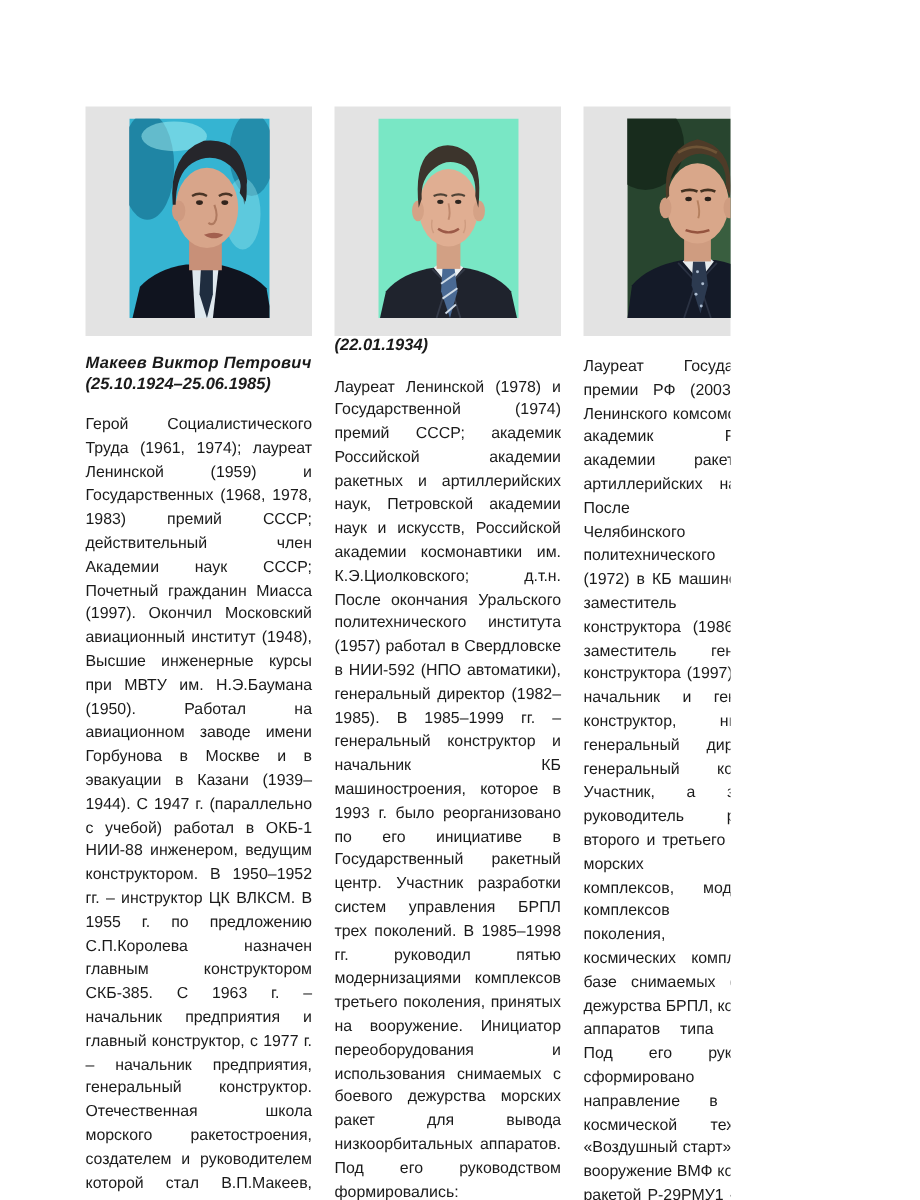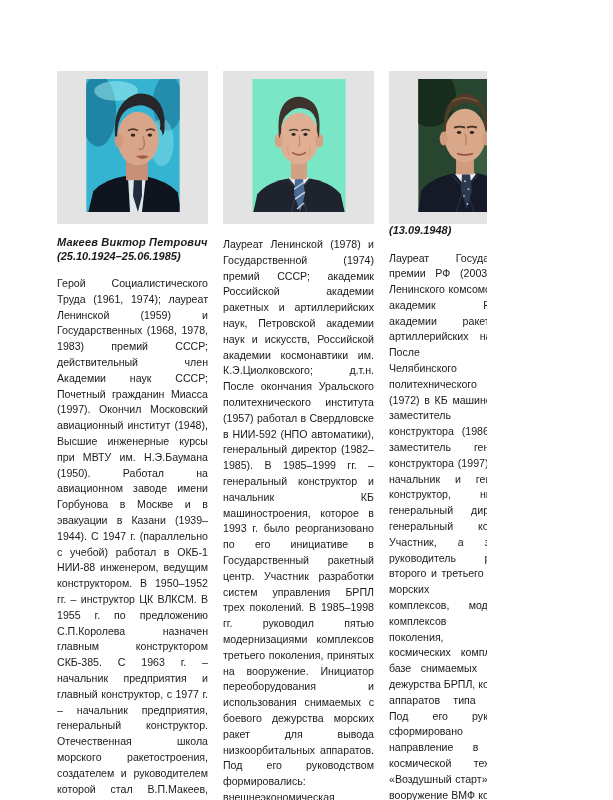--- a/index.html
+++ b/index.html
@@ -114,20 +114,21 @@
             <path d="M49,52 Q54,50 58,52" stroke="#4f4336" stroke-width="1.5" fill="none"></path>
             <ellipse cx="41.5" cy="56" rx="2.1" ry="1.5" fill="#2e2620"></ellipse>
             <ellipse cx="53.5" cy="56" rx="2.1" ry="1.5" fill="#2e2620"></ellipse>
             <path d="M47,57 Q48.5,64 47,68" stroke="#c08a6e" stroke-width="1.3" fill="none"></path>
             <path d="M40,74 Q47,79 54,74" stroke="#9c5a48" stroke-width="1.6" fill="none"></path>
             <path d="M36,68 Q35,73 37,77" stroke="#cf9c80" stroke-width="1" fill="none"></path>
             <path d="M58,68 Q59,73 57,77" stroke="#cf9c80" stroke-width="1" fill="none"></path>
           </svg>
         </div>
       </div>
+      <div class="person-dates">(22.01.1934)</div>
       <p class="bio">Лауреат Ленинской (1978) и Государственной (1974) премий СССР; академик Российской академии ракетных и артиллерийских наук, Петровской академии наук и искусств, Российской академии космонавтики им. К.Э.Циолковского; д.т.н. После окончания Уральского политехнического института (1957) работал в Свердловске в НИИ-592 (НПО автоматики), генеральный директор (1982–1985). В 1985–1999 гг. – генеральный конструктор и начальник КБ машиностроения, которое в 1993 г. было реорганизовано по его инициативе в Государственный ракетный центр. Участник разработки систем управления БРПЛ трех поколений. В 1985–1998 гг. руководил пятью модернизациями комплексов третьего поколения, принятых на вооружение. Инициатор переоборудования и использования снимаемых с боевого дежурства морских ракет для вывода низкоорбитальных аппаратов. Под его руководством формировались: внешнеэкономическая деятельность, разработка проектов и производство товаров народнохозяйственного назначения. Награжден орденами Ленина (1969, 1984), Дружбы народов (1994), «Знак Почета» (1963), медалями.</p>
     </section>
 
     <section class="person-column">
       <div class="photo-panel">
         <div class="photo-frame">
           <svg viewBox="0 0 94 134" width="94" height="133" xmlns="http://www.w3.org/2000/svg">
             <rect x="0" y="0" width="94" height="134" fill="#28452f"></rect>
             <ellipse cx="72" cy="98" rx="34" ry="46" fill="#4e7d55" opacity="0.45"></ellipse>
             <ellipse cx="12" cy="18" rx="26" ry="30" fill="#0d1d12" opacity="0.6"></ellipse>
@@ -148,18 +149,17 @@
             <path d="M34,23 Q46,15 60,23" stroke="#6e5436" stroke-width="1.8" fill="none"></path>
             <path d="M36,49 Q42,47 47,49" stroke="#433120" stroke-width="1.8" fill="none"></path>
             <path d="M49,49 Q54,47 59,49" stroke="#433120" stroke-width="1.8" fill="none"></path>
             <ellipse cx="41" cy="54" rx="2.2" ry="1.5" fill="#2c221a"></ellipse>
             <ellipse cx="54" cy="54" rx="2.2" ry="1.5" fill="#2c221a"></ellipse>
             <path d="M47,55 Q49,63 47.5,67" stroke="#b5805f" stroke-width="1.3" fill="none"></path>
             <path d="M39,75 Q47,78 55,75" stroke="#95543f" stroke-width="1.7" fill="none"></path>
           </svg>
         </div>
       </div>
-      <div class="person-dates">(13.09.1948)</div>
       <p class="bio">Лауреат Государственной премии РФ (2003), премии Ленинского комсомола (1977); академик Российской академии ракетных и артиллерийских наук; д.т.н. После окончания Челябинского политехнического ин-ститута (1972) в КБ машиностроения: заместитель главного конструктора (1986), первый заместитель генерального конструктора (1997). С 1998 г. начальник и генеральный конструктор, ныне – генеральный директор и генеральный конструктор. Участник, а затем и руководитель разработки второго и третьего поколений морских ракетных комплексов, модернизаций комплексов третьего поколения, ракетно-космических комплексов на базе снимаемых с боевого дежурства БРПЛ, космических аппаратов типа «Компас». Под его руководством сформировано новое направление в ракетно-космической технике – «Воздушный старт», сданы на вооружение ВМФ комплексы с ракетой Р-29РМУ1 «Станция» (2002), с ракетой Р-29РКУ-02 «Станция-2» (2005), с ракетой Р-29РМУ2 «Синева» (2007), ведется серийное изготовление этих ракет. Организованы работы по модернизации ракеты VLS-1 (VLS-α) для Республики Бразилия. Награжден орденом «Знак Почета» (1987), медалями.</p>
     </section>
 
   </div>
 </div>
 
 </body></html>

